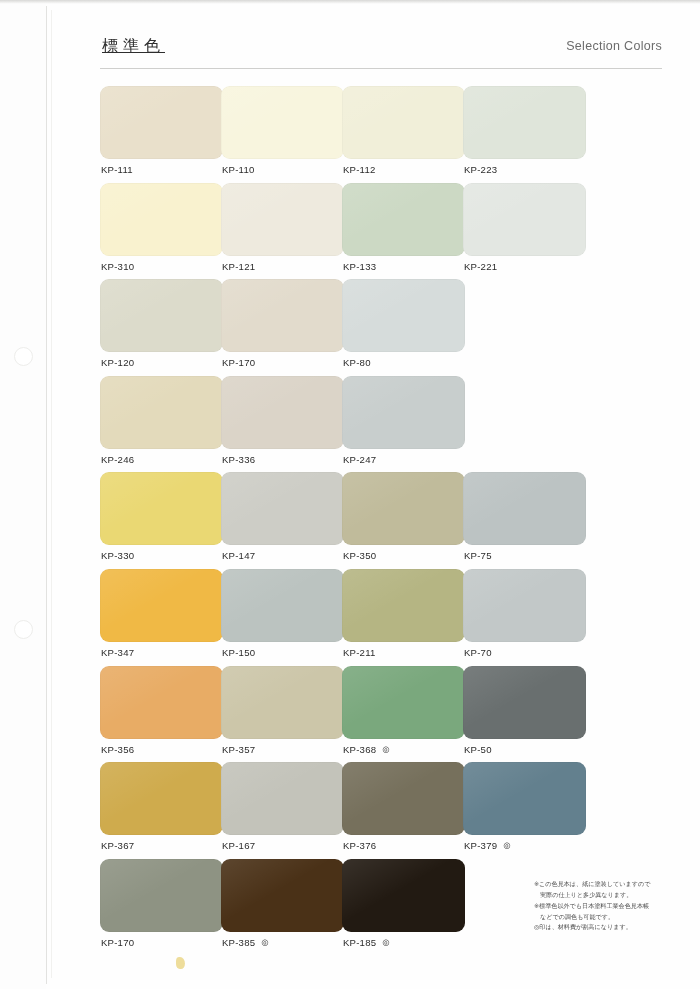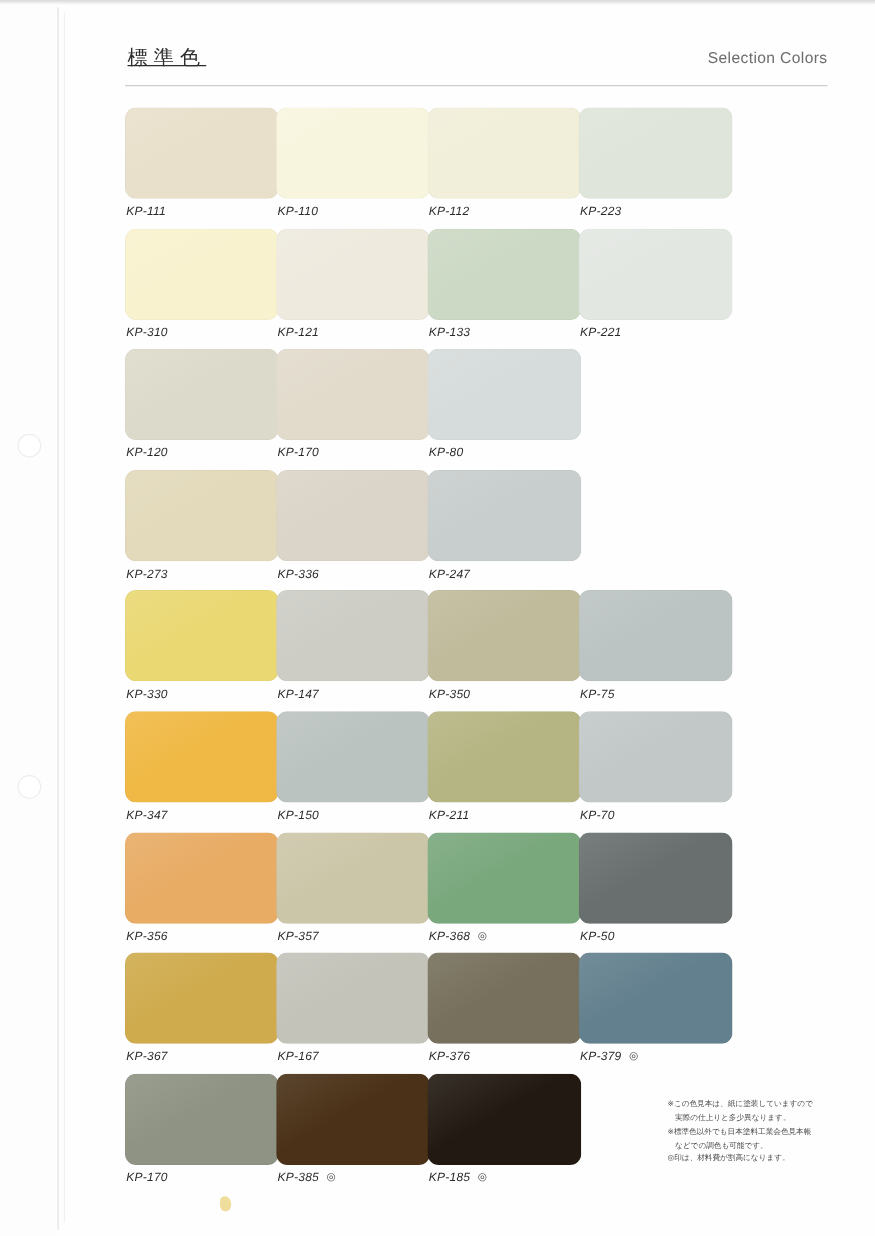--- a/index.html
+++ b/index.html
@@ -103,21 +103,20 @@
     width: 568px;
   }
   .grid-row {
     display: flex;
     height: 96.6px;
   }
   .cell {
     width: 98px;
     margin-right: 23px;
     position: relative;
-    font-style: italic;
   }
   .cell:last-child { margin-right: 0; }
 
   .swatch {
     width: 123px;
     height: 73px;
     border-radius: 9px;
     box-shadow: inset 0 0 0 0.4px rgba(0,0,0,0.05);
     background-repeat: no-repeat;
   }
@@ -229,21 +228,21 @@
           <div class="cell-label">KP-170</div>
         </div>
         <div class="cell">
           <div class="swatch" style="background: linear-gradient(150deg, rgba(255, 255, 255, 0.1), rgba(255, 255, 255, 0) 45%), rgb(214, 220, 219);"></div>
           <div class="cell-label">KP-80</div>
         </div>
       </div>
       <div class="grid-row">
         <div class="cell">
           <div class="swatch" style="background: linear-gradient(150deg, rgba(255, 255, 255, 0.1), rgba(255, 255, 255, 0) 45%), rgb(227, 218, 187);"></div>
-          <div class="cell-label">KP-273</div>
+          <div class="cell-label">KP-246</div>
         </div>
         <div class="cell">
           <div class="swatch" style="background: linear-gradient(150deg, rgba(255, 255, 255, 0.1), rgba(255, 255, 255, 0) 45%), rgb(219, 212, 200);"></div>
           <div class="cell-label">KP-336</div>
         </div>
         <div class="cell">
           <div class="swatch" style="background: linear-gradient(150deg, rgba(255, 255, 255, 0.1), rgba(255, 255, 255, 0) 45%), rgb(200, 206, 205);"></div>
           <div class="cell-label">KP-247</div>
         </div>
       </div>

